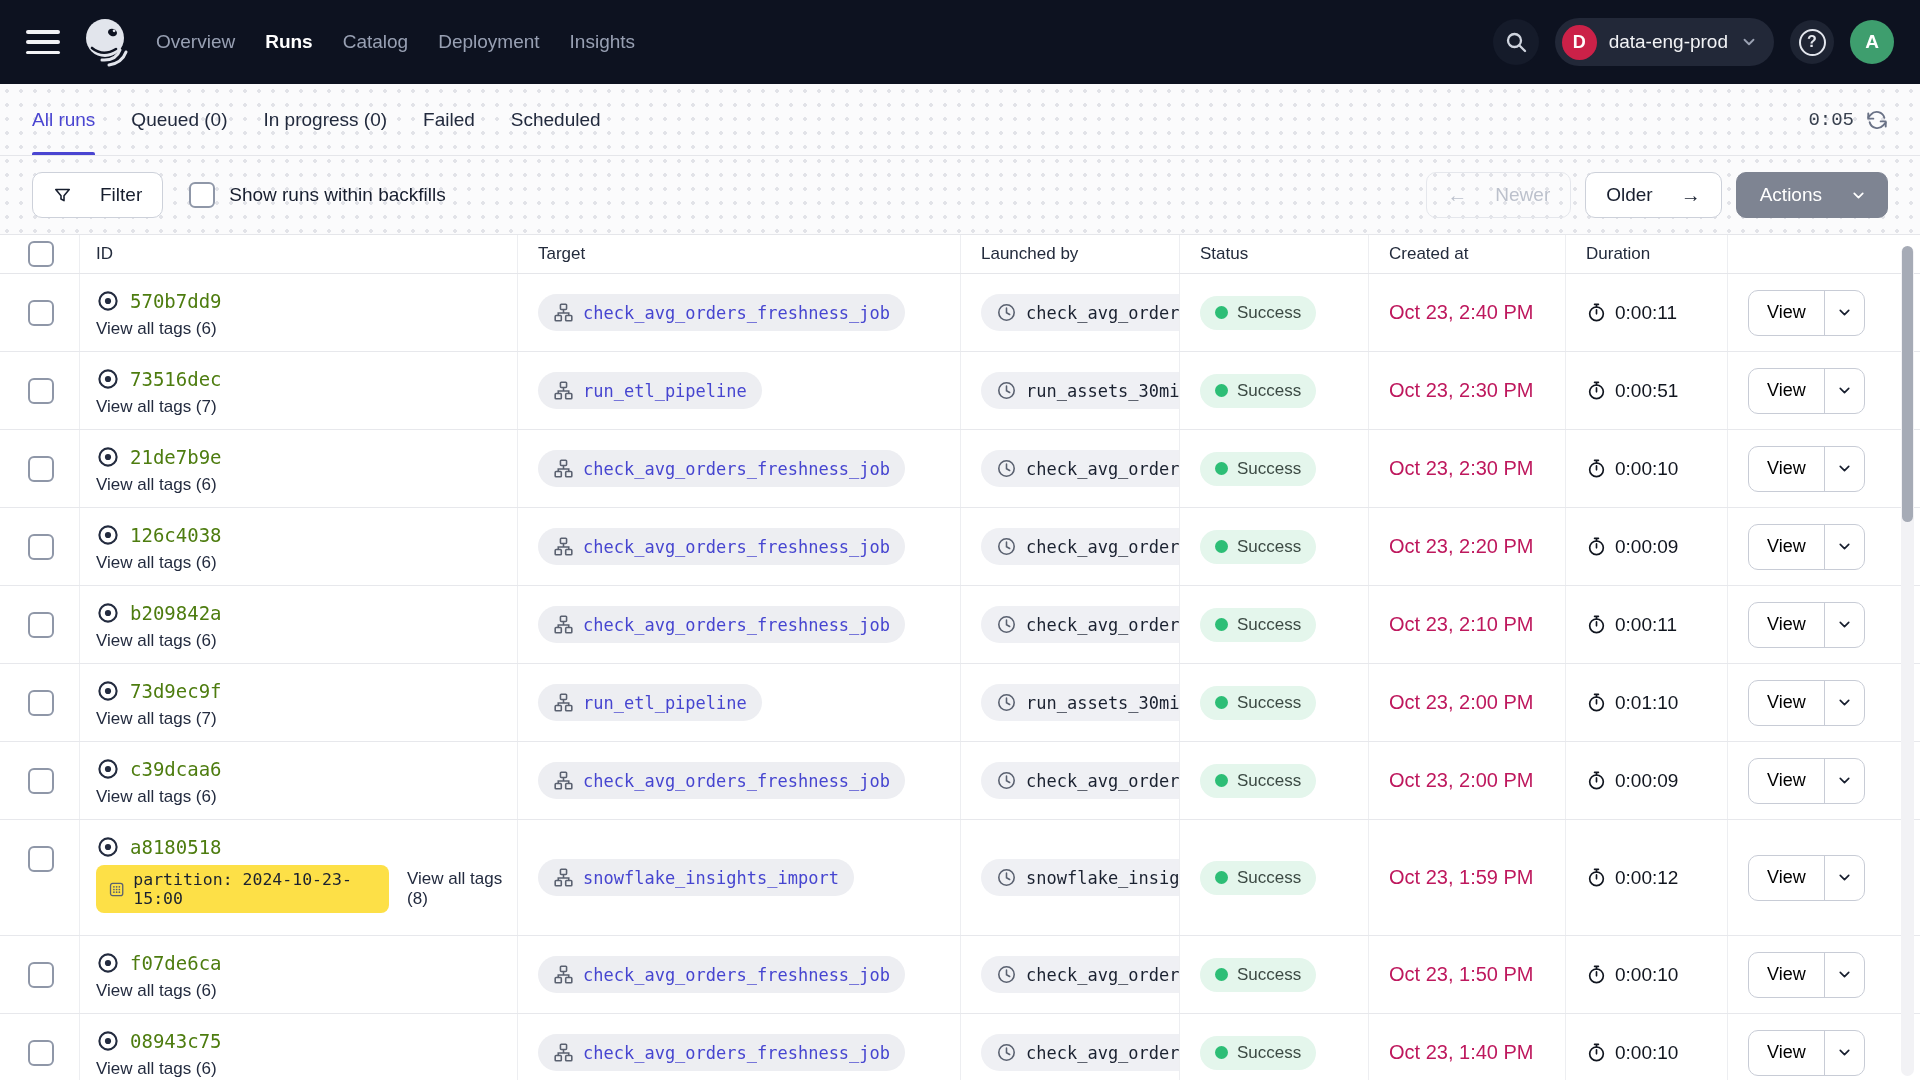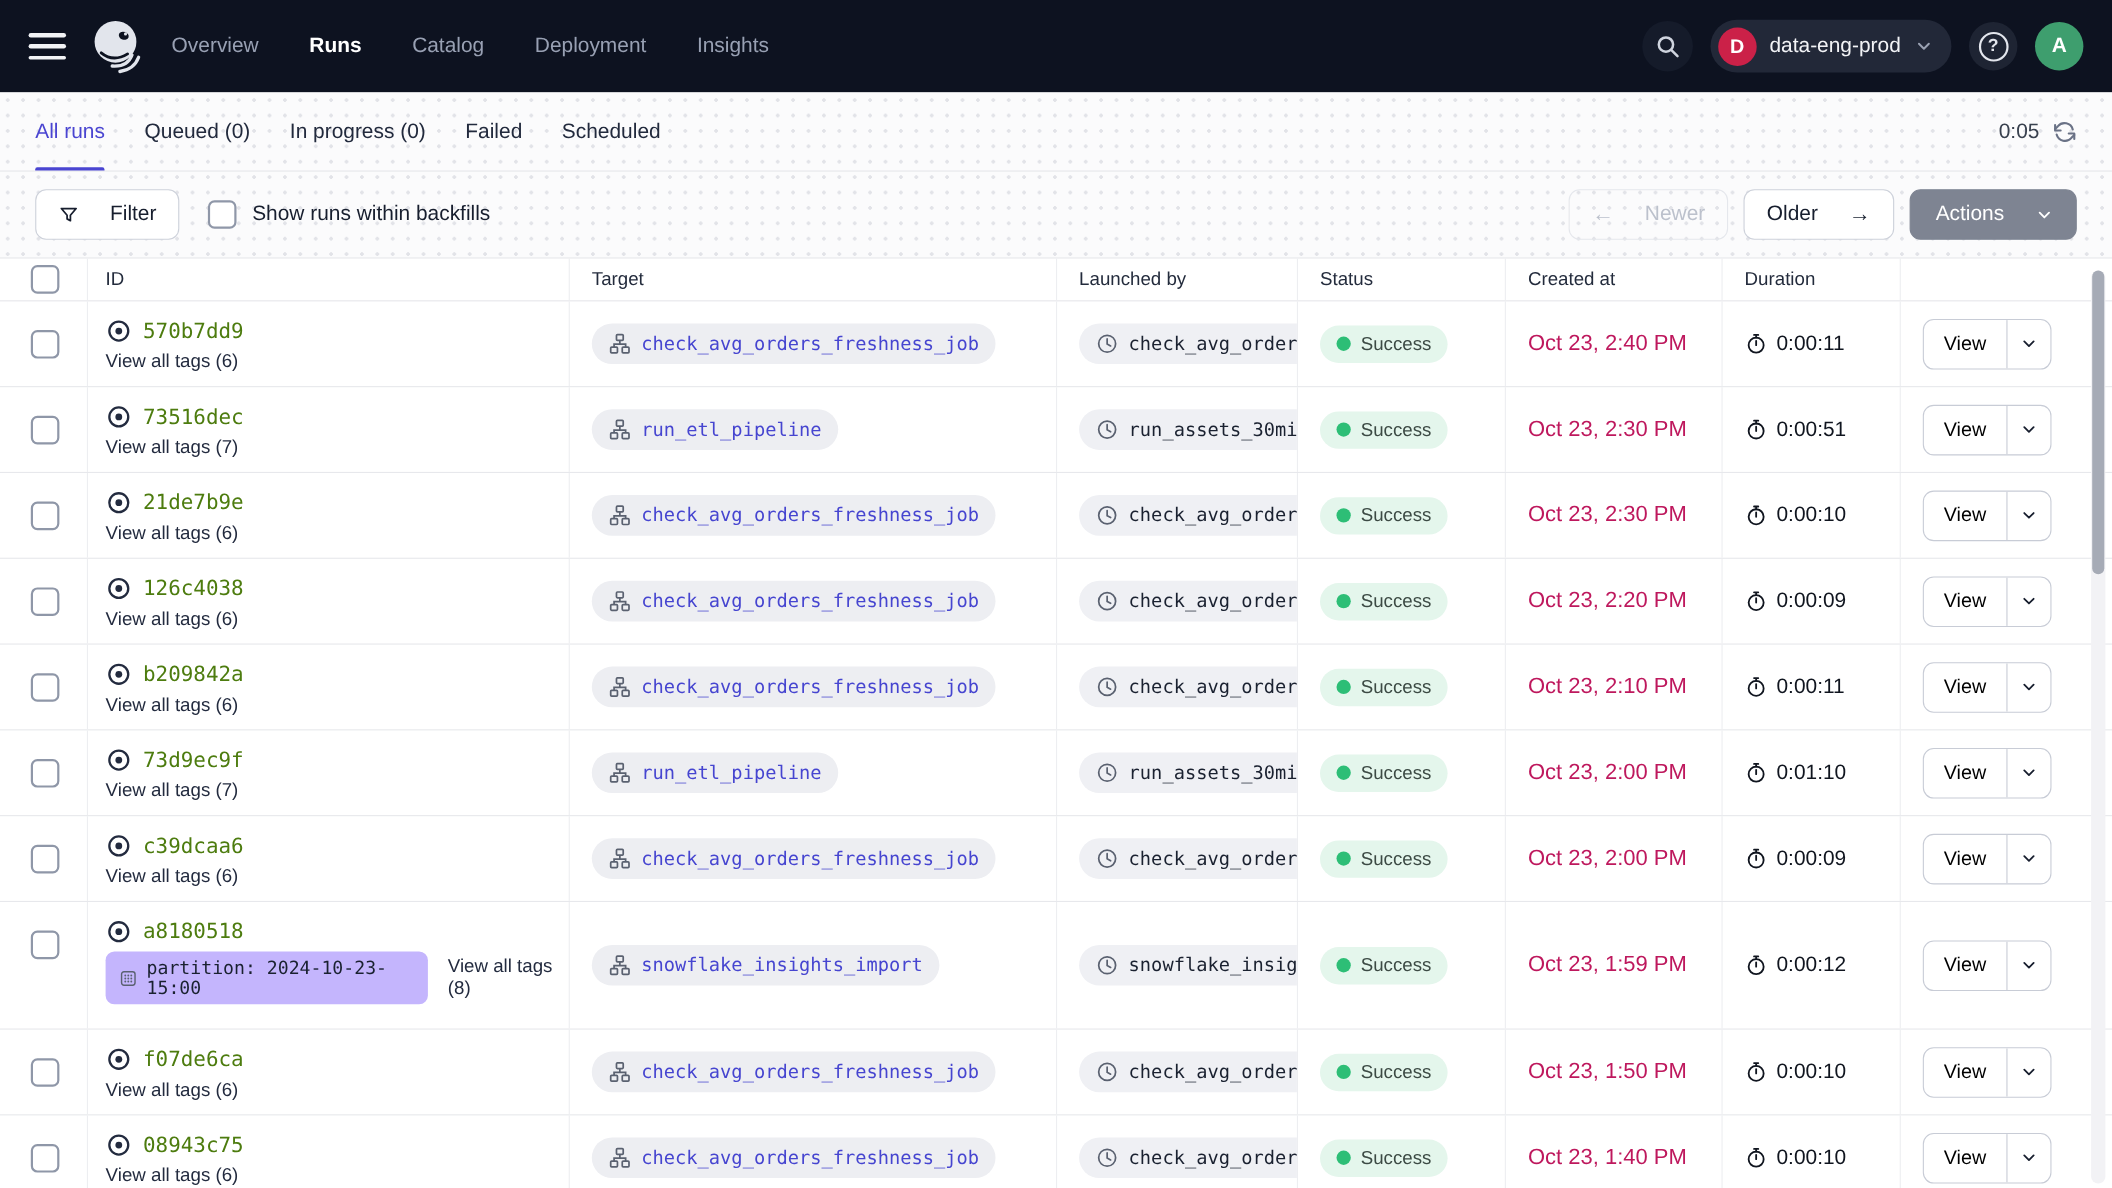--- a/index.html
+++ b/index.html
@@ -5,21 +5,21 @@
   * { margin:0; padding:0; box-sizing:border-box; }
   html,body { width:1920px; height:1080px; overflow:hidden; background:#fff;
               font-family:"Liberation Sans", sans-serif; }
   .mono { font-family:"DejaVu Sans Mono", monospace; }
 
   
   .navbar { height:84px; background:#0D1220; display:flex; align-items:center; padding:0 26px; }
   .hamburger { width:34px; height:24px; display:flex; flex-direction:column; justify-content:space-between; cursor:pointer; margin-right:22px; }
   .hamburger span { height:3.5px; background:#F2F3F6; border-radius:2px; }
   .brand { width:48px; height:52px; margin-right:26px; }
-  .nav-links { display:flex; align-items:flex-start; gap:46px; }
+  .nav-links { display:flex; align-items:flex-start; gap:30px; }
   .nav-link { font-size:19px; color:#98A0B3; cursor:pointer; }
   .nav-link.active { color:#FFFFFF; font-weight:700; }
   .nav-right { margin-left:auto; display:flex; align-items:center; gap:16px; }
   .search-btn { width:46px; height:46px; border-radius:50%; background:#151B2A; display:flex; align-items:center; justify-content:center; cursor:pointer; }
   .deploy-pill { height:48px; border-radius:24px; background:#222838; display:flex; align-items:center; gap:12px; padding:0 16px 0 7px; cursor:pointer; }
   .deploy-initial { width:35px; height:35px; border-radius:50%; background:#CB2148; color:#fff; font-size:18px; font-weight:700; display:flex; align-items:center; justify-content:center; }
   .deploy-name { color:#F2F3F6; font-size:19px; }
   .help-btn { width:44px; height:44px; border-radius:50%; background:#1E2433; display:flex; align-items:center; justify-content:center; cursor:pointer; }
   .help-ring { width:27px; height:27px; border:2.2px solid #E3E6ED; border-radius:50%; display:flex; align-items:center; justify-content:center; font-size:16px; font-weight:700; color:#E3E6ED; }
   .avatar { width:44px; height:44px; border-radius:50%; background:#3E9E6E; color:#fff; font-size:19px; font-weight:600; display:flex; align-items:center; justify-content:center; cursor:pointer; }
@@ -27,21 +27,21 @@
   
   .dotted { background-color:#FBFBFC;
             background-image:radial-gradient(#E2E3E8 1.6px, transparent 1.6px);
             background-size:14px 14px; }
 
   .tabsbar { height:72px; display:flex; align-items:center; padding:0 32px; border-bottom:1px solid #E5E6EA; position:relative;text-align:center; }
   .tabs { display:flex; align-items:stretch; gap:36px; height:100%; }
   .tab { display:flex; align-items:center; font-size:19px; font-weight:500; color:#222A3D; cursor:pointer; position:relative; }
   .tab.active { color:#4A45D1; }
   .tab.active::after { content:""; position:absolute; left:0; right:0; bottom:0; height:3.5px; background:#4A45D1; border-radius:2px 2px 0 0; }
-  .tabs-right { margin-left:auto; display:flex; align-items:center; gap:12px; }
+  .tabs-right { margin-left:auto; display:flex; align-items:center; gap:12px;font-family:Liberation Mono, monospace; }
   .countdown { font-size:19px; color:#39414F; }
 
   .toolbar { height:78px; display:flex; align-items:center; padding:0 32px; gap:26px; }
   .btn { display:inline-flex; align-items:center; gap:28px; height:46px; padding:0 20px;
          border-radius:10px; border:1px solid #CDD1DA; background:#fff; font-size:19px;
          color:#171E2E; cursor:pointer; font-family:inherit; }
   .btn.disabled { color:#BCC1CC; border-color:#E5E7EC; background:transparent; cursor:default; }
   .btn.primary-gray { background:#7E8492; border-color:#7E8492; color:#fff;padding-left:23px; }
   .checkbox { width:26px; height:26px; border:2.2px solid #8F97A8; border-radius:6px; background:#fff; cursor:pointer; flex:none; }
   .backfill-toggle { display:flex; align-items:center; gap:14px; }
@@ -61,21 +61,21 @@
   .trow { min-height:78px; border-bottom:1px solid #E7E8EC; }
   .trow.tall { min-height:116px; }
   .td { border-right:1px solid #EDEEF1; display:flex; align-items:center; padding-left:20px; overflow:hidden; }
   .td:last-child { border-right:none; }
   .td.cb { align-items:flex-start; padding-top:26px; }
   .td.idcol { flex-direction:column; align-items:flex-start; justify-content:flex-start; padding-top:15px; gap:6px; }
   .id-line { display:flex; align-items:center; gap:10px; }
   .run-id { font-size:19px; color:#4d7c0f; cursor:pointer; text-decoration:none; }
   .tags-line { display:flex; align-items:center; gap:18px; }
   .view-tags { font-size:17px; color:#232B3F; cursor:pointer; }
-  .tag-pill { display:inline-flex; align-items:center; gap:8px; background:#c4b5fd; border-radius:8px;
+  .tag-pill { display:inline-flex; align-items:center; gap:8px; background:#fde047; border-radius:8px;
               padding:5px 12px; font-size:16.5px; color:#1A2130; cursor:pointer;justify-content:center; }
   .pill { display:inline-flex; align-items:center; gap:9px; border-radius:999px; padding:8px 15px;
           font-size:17px; white-space:nowrap; cursor:pointer; }
   .pill.target { background:#EDEEF2; color:#4645D0; }
   .pill.launched { background:#EFF0F4; color:#1A2130; }
   .status-pill { display:inline-flex; align-items:center; gap:9px; background:#E4F6EC; border-radius:999px;
                  padding:7px 15px; font-size:17px; color:#3C4A44; }
   .status-dot { width:13px; height:13px; border-radius:50%; background:#2DBE76; }
   .created { font-size:20px; color:#be185d; }
   .duration { display:flex; align-items:center; gap:8px; font-size:19px; color:#10151F; }

